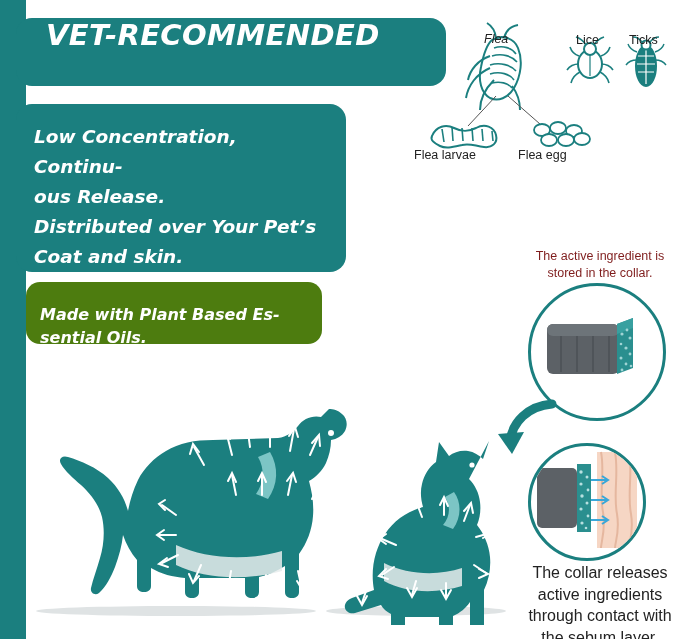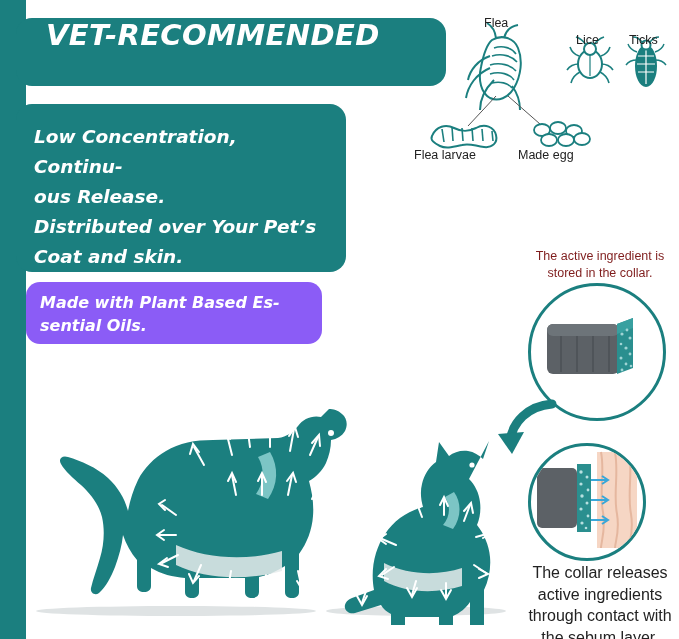--- a/index.html
+++ b/index.html
@@ -69,24 +69,24 @@
     line-height: 1.62;
     font-family: "DejaVu Sans", sans-serif;
   }
   
   .card2 {
     position: absolute;
     left: 26px;
     top: 282px;
     width: 296px;
     height: 62px;
-    background: #8b5cf6;
+    background: #4d7c0f;
     border-radius: 14px;
     box-sizing: border-box;
-    padding: 9px 14px 0 14px;
+    padding: 21px 14px 0 14px;
   }
   .card2 p {
     margin: 0;
     color: #ffffff;
     font-size: 16px;
     font-weight: bold;
     font-style: italic;
     line-height: 1.45;
     font-family: "DejaVu Sans", sans-serif;
   }
@@ -239,25 +239,25 @@
         <g transform="translate(130,112)">
           <ellipse cx="12" cy="10" rx="8" ry="6" fill="#ffffff" stroke="#1b7f7f" stroke-width="1.8"></ellipse>
           <ellipse cx="28" cy="8" rx="8" ry="6" fill="#ffffff" stroke="#1b7f7f" stroke-width="1.8"></ellipse>
           <ellipse cx="44" cy="11" rx="8" ry="6" fill="#ffffff" stroke="#1b7f7f" stroke-width="1.8"></ellipse>
           <ellipse cx="19" cy="20" rx="8" ry="6" fill="#ffffff" stroke="#1b7f7f" stroke-width="1.8"></ellipse>
           <ellipse cx="36" cy="20" rx="8" ry="6" fill="#ffffff" stroke="#1b7f7f" stroke-width="1.8"></ellipse>
           <ellipse cx="52" cy="19" rx="8" ry="6" fill="#ffffff" stroke="#1b7f7f" stroke-width="1.8"></ellipse>
         </g>
       </g>
     </svg>
-    <span class="plabel" style="left:84px; top:8px;">Flea</span>
+    <span class="plabel" style="left:84px; top:24px;font-style:italic;">Flea</span>
     <span class="plabel" style="left:176px; top:25px;">Lice</span>
     <span class="plabel" style="left:229px; top:25px;">Ticks</span>
     <span class="plabel" style="left:14px; top:140px;">Flea larvae</span>
-    <span class="plabel" style="left:118px; top:140px;">Made egg</span>
+    <span class="plabel" style="left:118px; top:140px;">Flea egg</span>
   </div>
 
   <div class="right-text-top">The active ingredient is stored in the collar.</div>
 
   <div class="circle-frame" id="circle-top">
     <svg width="126" height="126" viewBox="0 0 126 126">
       <rect x="16" y="38" width="72" height="50" rx="6" fill="#5c6166"></rect>
       <rect x="16" y="38" width="72" height="12" rx="6" fill="#6d7479"></rect>
       <path d="M86 38 l16 -6 l0 50 l-16 6 z" fill="#2a8f8f"></path>
       <path d="M86 38 l16 -6 l0 10 l-16 6 z" fill="#38a0a0"></path>

